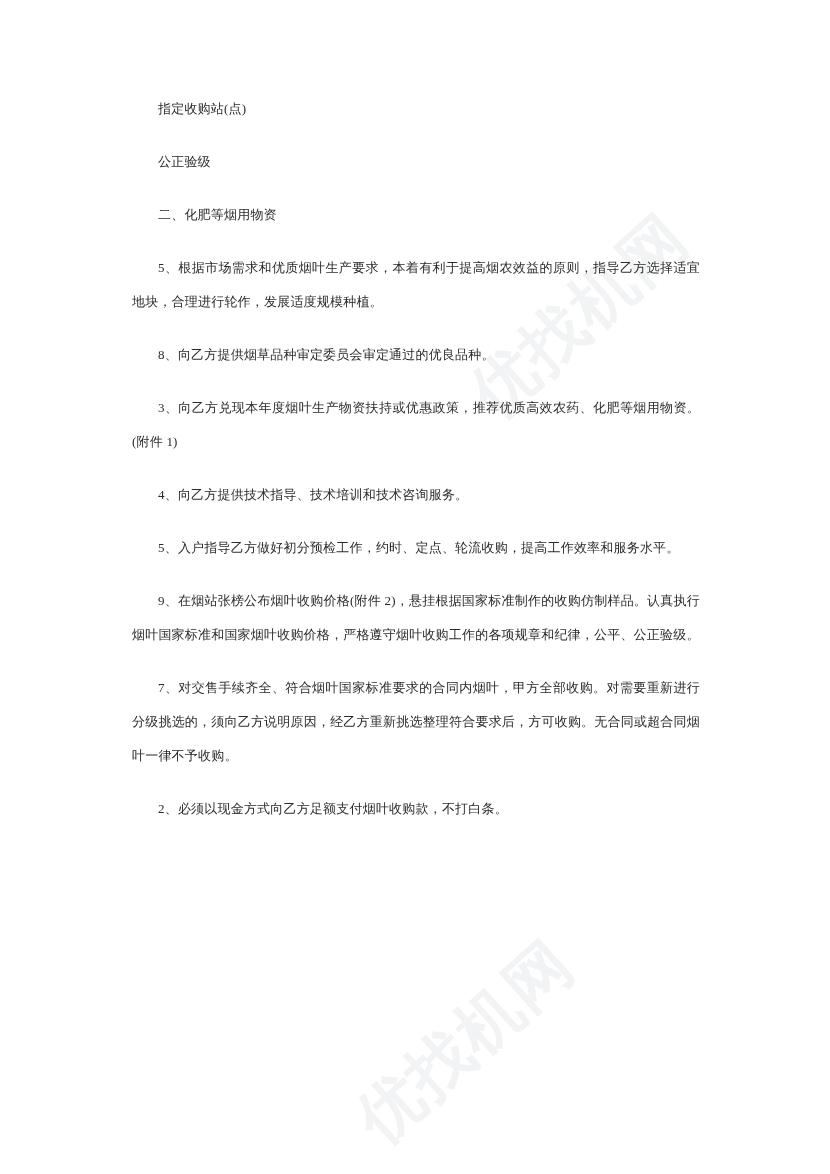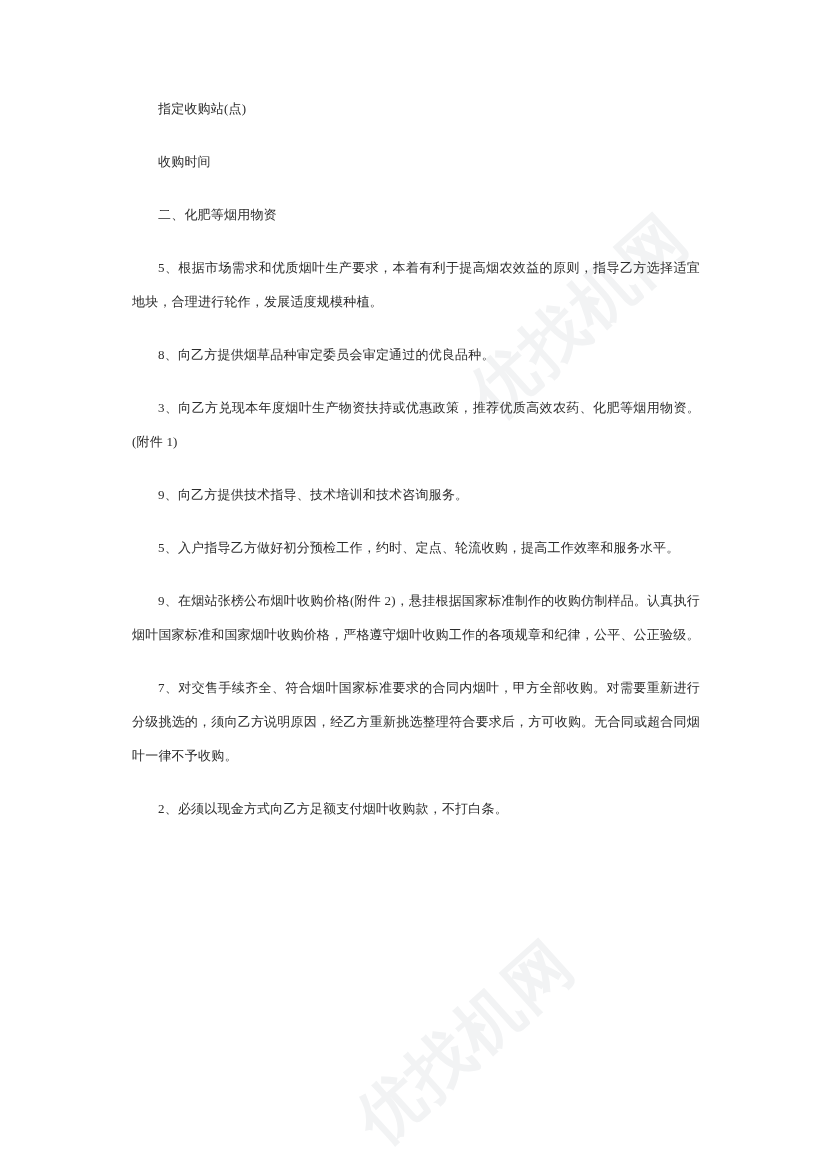--- a/index.html
+++ b/index.html
@@ -93,25 +93,25 @@
 
 <div class="page">
 
   <div class="watermark-layer">
     <div class="watermark wm-mid">优找机网</div>
     <div class="watermark wm-bottom">优找机网</div>
   </div>
 
   <div class="content">
     <p class="para indent">指定收购站(点)</p>
-    <p class="para indent">收购时间</p>
+    <p class="para indent">公正验级</p>
     <p class="para indent">二、化肥等烟用物资</p>
     <p class="para indent">5、根据市场需求和优质烟叶生产要求，本着有利于提高烟农效益的原则，指导乙方选择适宜地块，合理进行轮作，发展适度规模种植。</p>
     <p class="para indent">8、向乙方提供烟草品种审定委员会审定通过的优良品种。</p>
     <p class="para indent">3、向乙方兑现本年度烟叶生产物资扶持或优惠政策，推荐优质高效农药、化肥等烟用物资。(附件 1)</p>
-    <p class="para indent">9、向乙方提供技术指导、技术培训和技术咨询服务。</p>
+    <p class="para indent">4、向乙方提供技术指导、技术培训和技术咨询服务。</p>
     <p class="para indent">5、入户指导乙方做好初分预检工作，约时、定点、轮流收购，提高工作效率和服务水平。</p>
     <p class="para indent">9、在烟站张榜公布烟叶收购价格(附件 2)，悬挂根据国家标准制作的收购仿制样品。认真执行烟叶国家标准和国家烟叶收购价格，严格遵守烟叶收购工作的各项规章和纪律，公平、公正验级。</p>
     <p class="para indent">7、对交售手续齐全、符合烟叶国家标准要求的合同内烟叶，甲方全部收购。对需要重新进行分级挑选的，须向乙方说明原因，经乙方重新挑选整理符合要求后，方可收购。无合同或超合同烟叶一律不予收购。</p>
     <p class="para indent">2、必须以现金方式向乙方足额支付烟叶收购款，不打白条。</p>
   </div>
 
 </div>
 
 </body></html>

